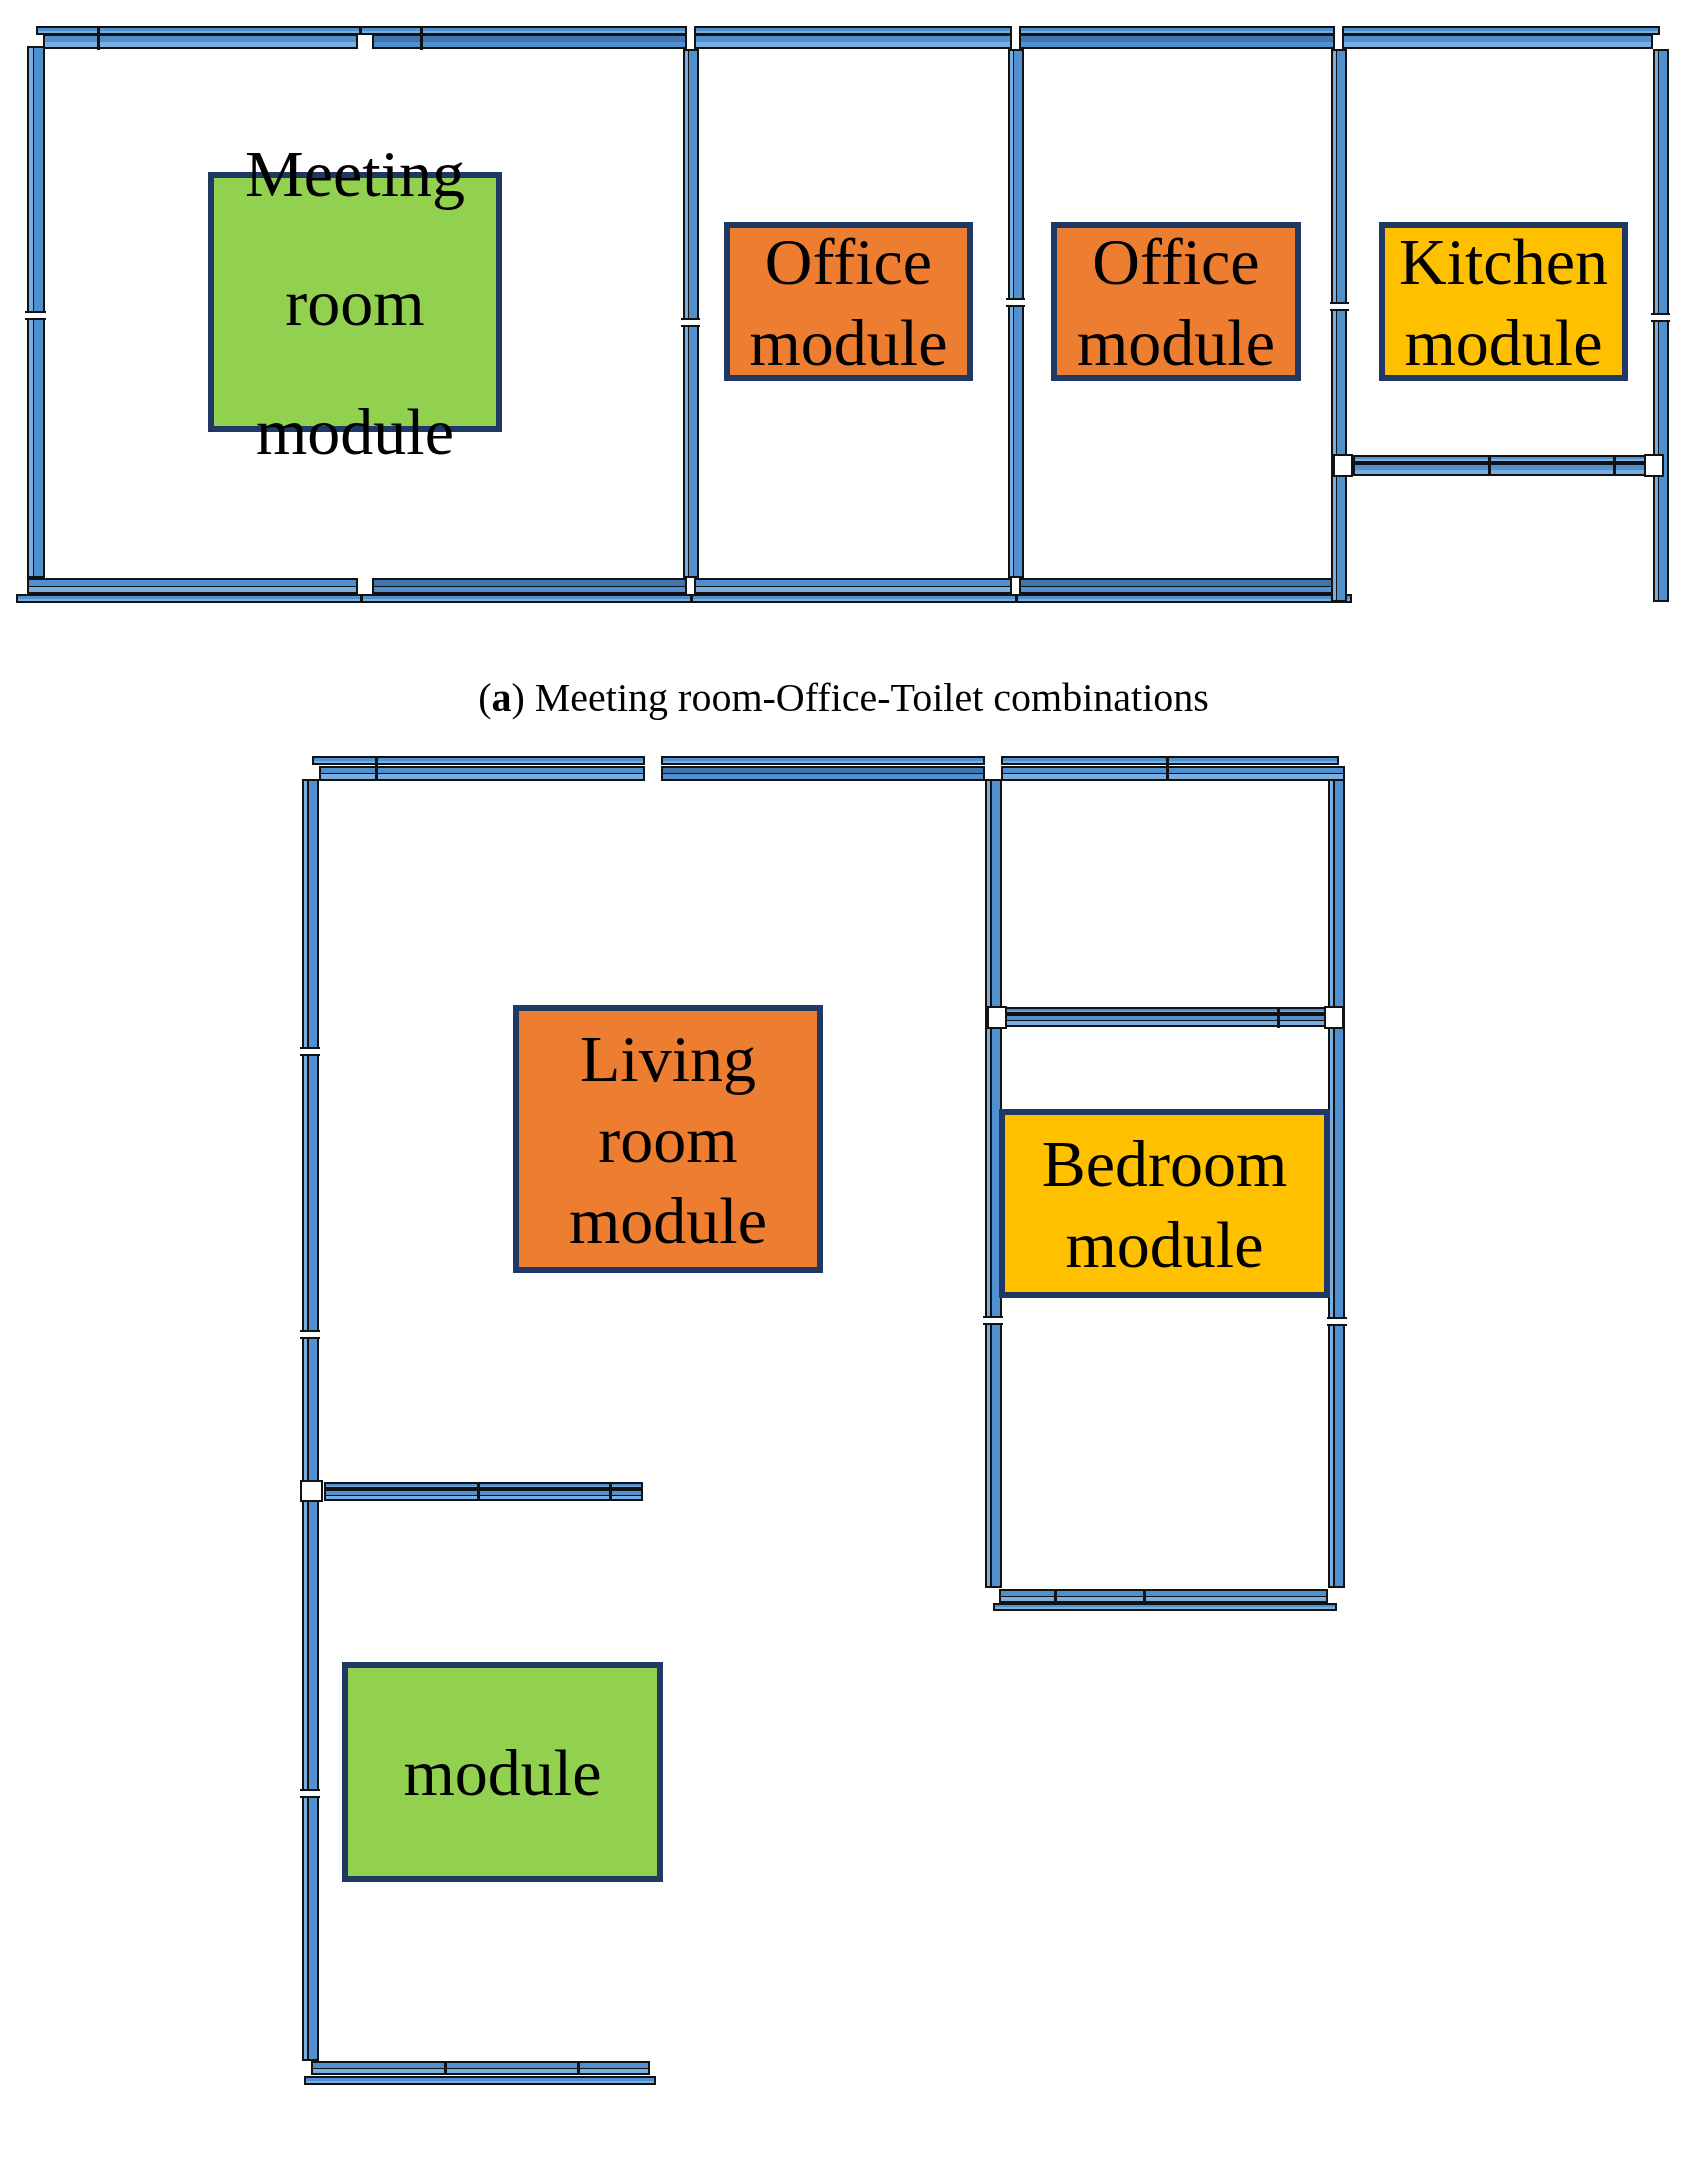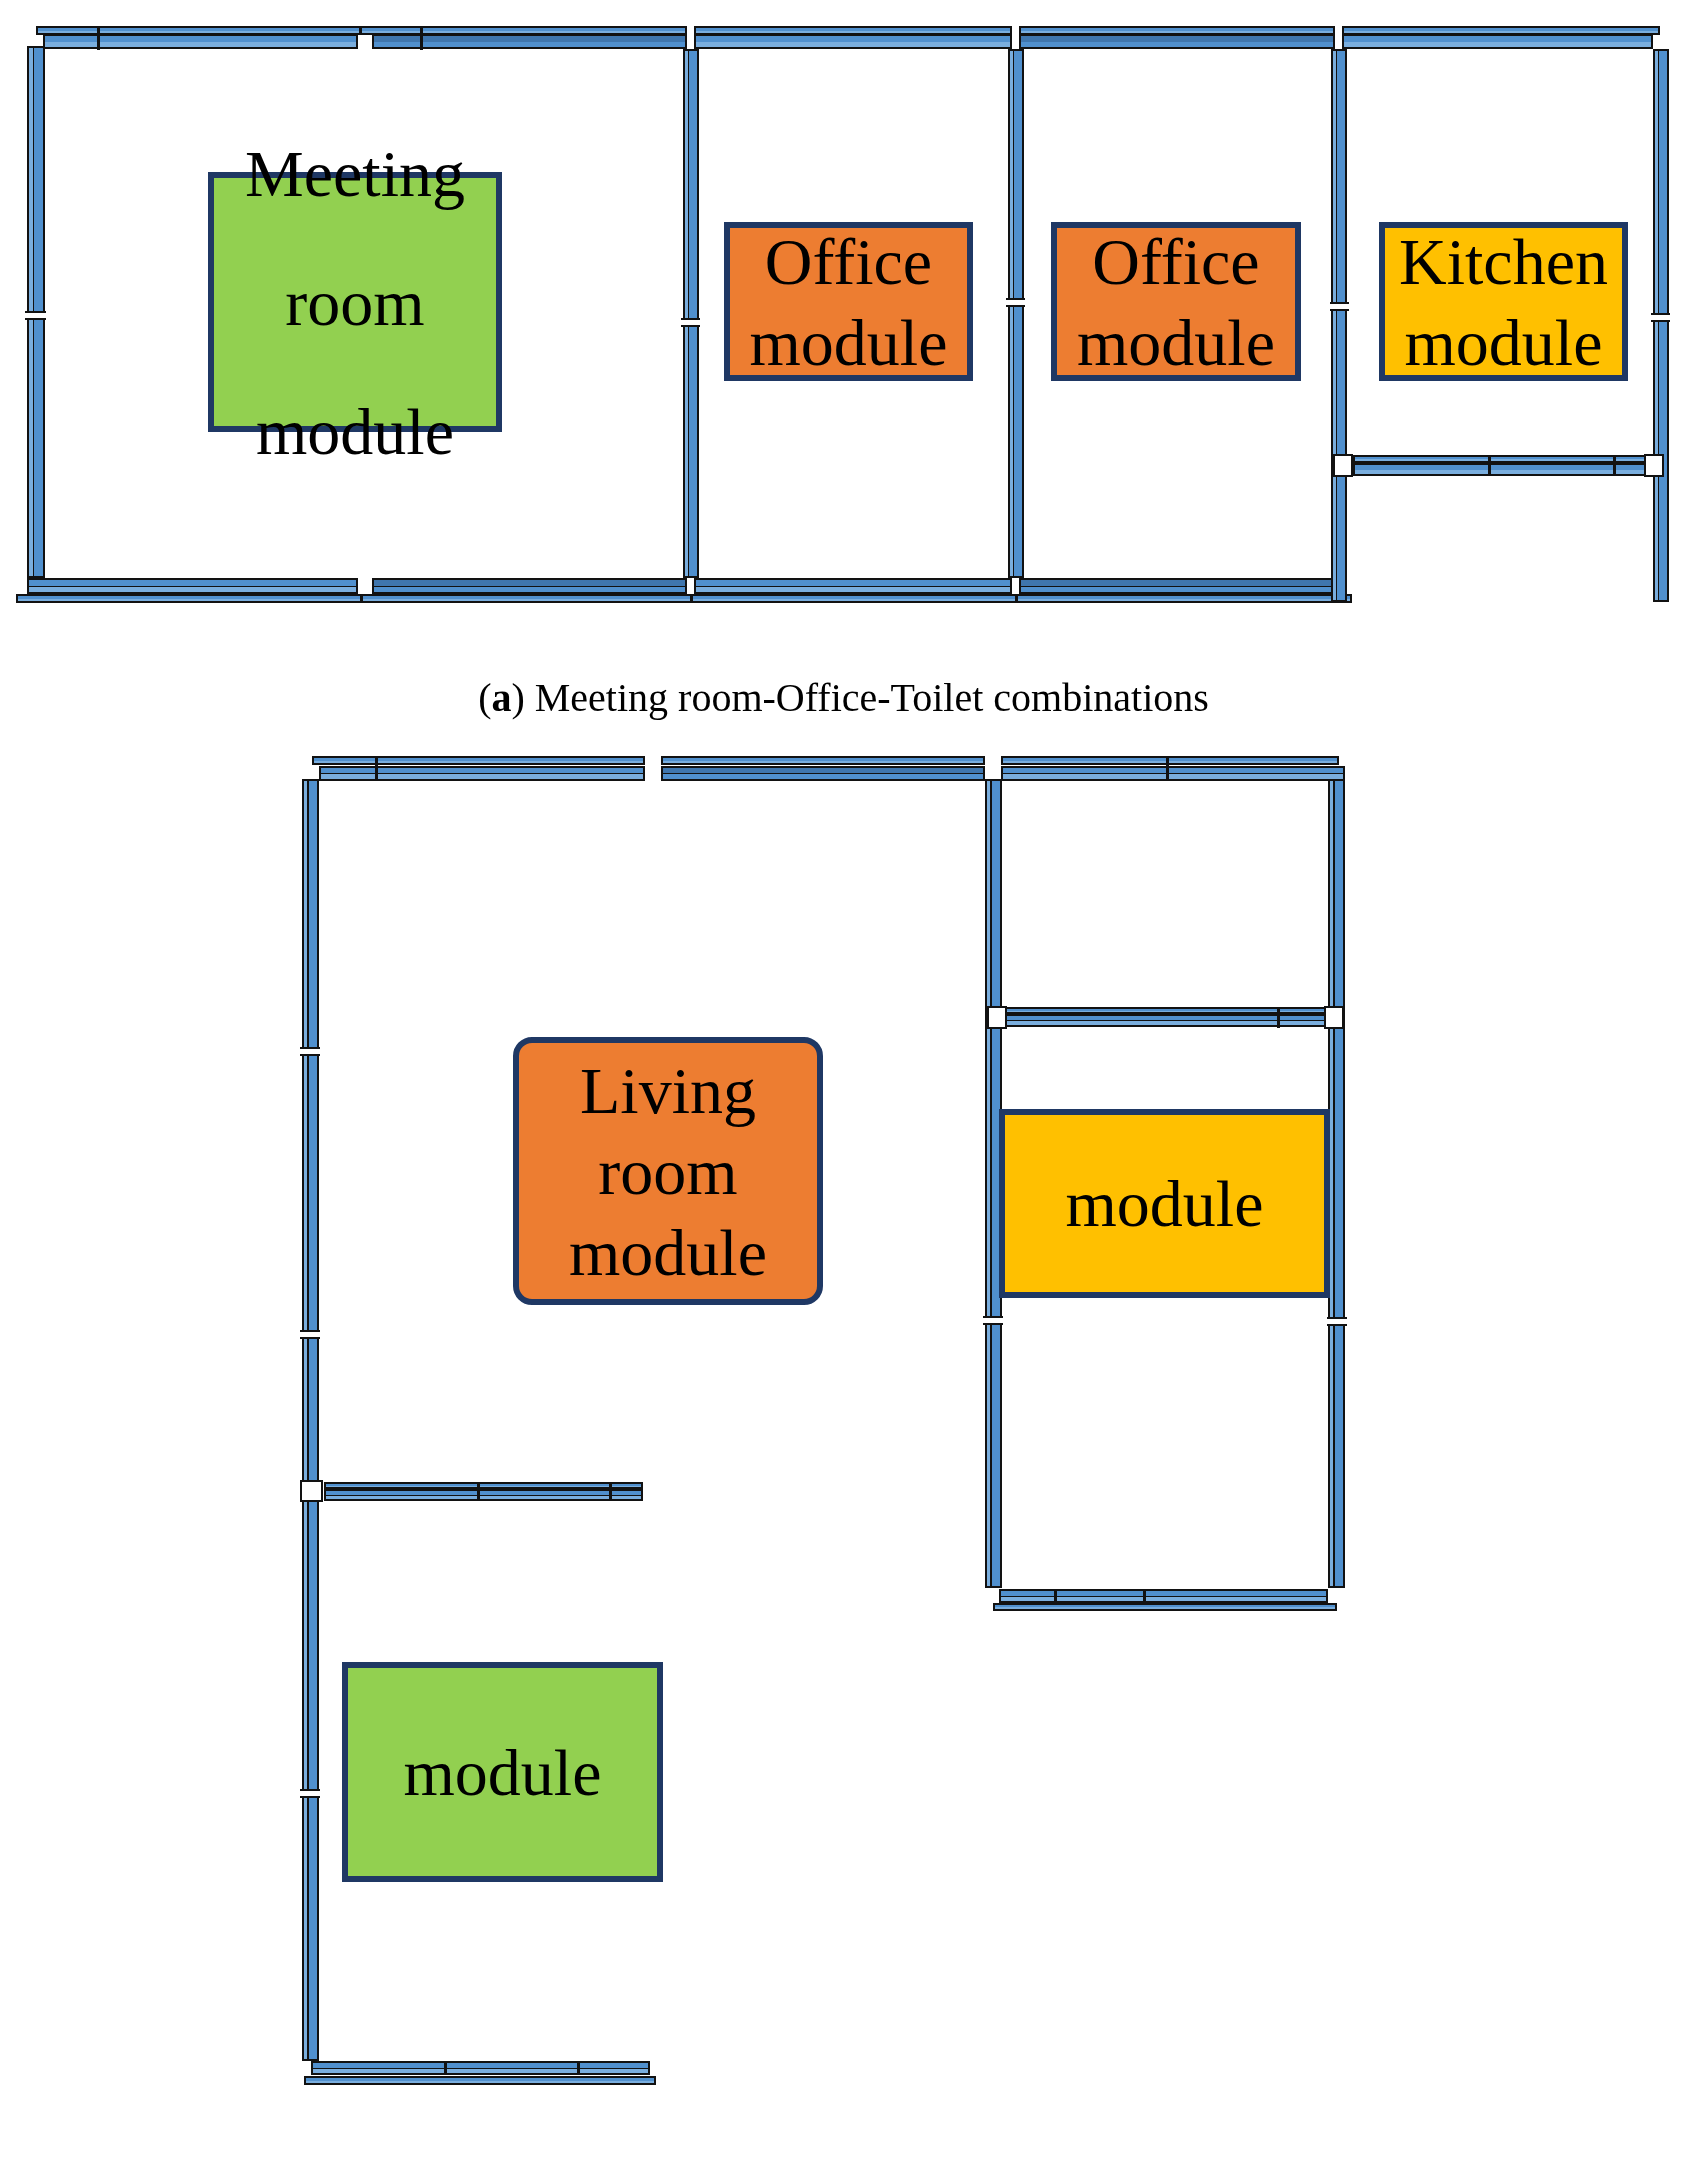--- a/index.html
+++ b/index.html
@@ -170,26 +170,27 @@
     <div class="th" style="left:304px;top:2076px;width:352px;height:9px;"></div>
     <div class="seam" style="left:444px;top:2061px;width:2.8px;height:14.4px;"></div>
     <div class="seam" style="left:577px;top:2061px;width:2.8px;height:14.4px;"></div>
 
     <div class="joint" style="left:300px;top:1047px;width:20px;height:9px;"></div>
     <div class="joint" style="left:300px;top:1330px;width:20px;height:9px;"></div>
     <div class="joint" style="left:300px;top:1789px;width:20px;height:9px;"></div>
     <div class="joint" style="left:983px;top:1316px;width:20px;height:9px;"></div>
     <div class="joint" style="left:1327px;top:1317px;width:20px;height:9px;"></div>
 
-    <div class="module-box" style="left:513px;top:1037px;width:310px;height:268px;background:var(--module_orange);border-radius:19px;">
+    <div class="module-box" style="left:513px;top:1005px;width:310px;height:268px;background:var(--module_orange);">
       <span class="ln">Living</span>
       <span class="ln">room</span>
       <span class="ln">module</span>
     </div>
     <div class="module-box" style="left:999px;top:1109px;width:331px;height:189px;background:var(--module_yellow);">
+      <span class="ln">Bedroom</span>
       <span class="ln">module</span>
     </div>
     <div class="module-box" style="left:342px;top:1662px;width:321px;height:220px;background:var(--module_green);">
       <span class="ln">module</span>
     </div>
 
   </div>
 
 </div>
 

